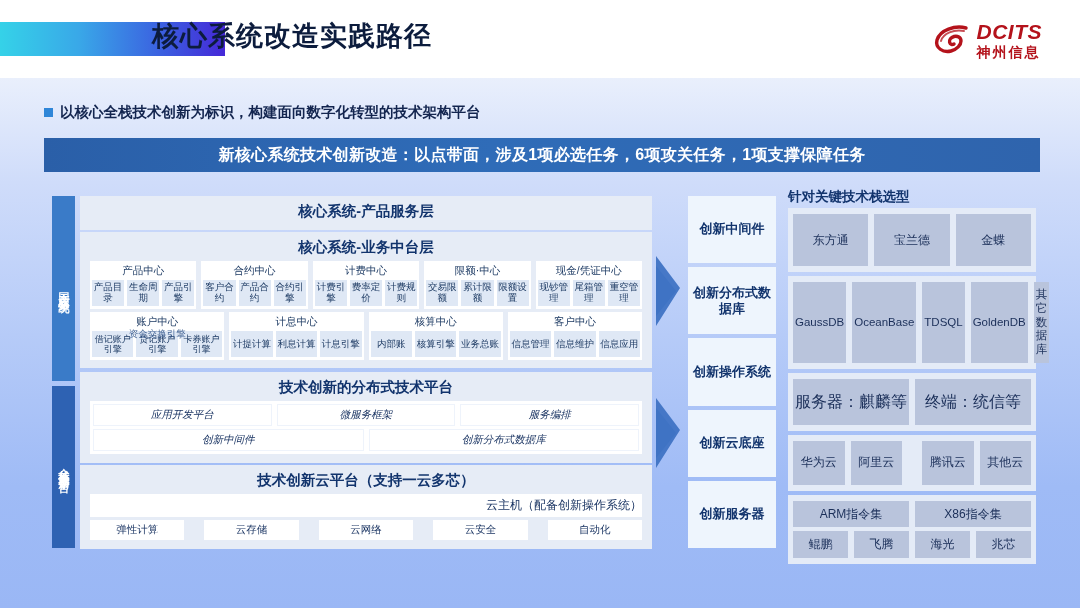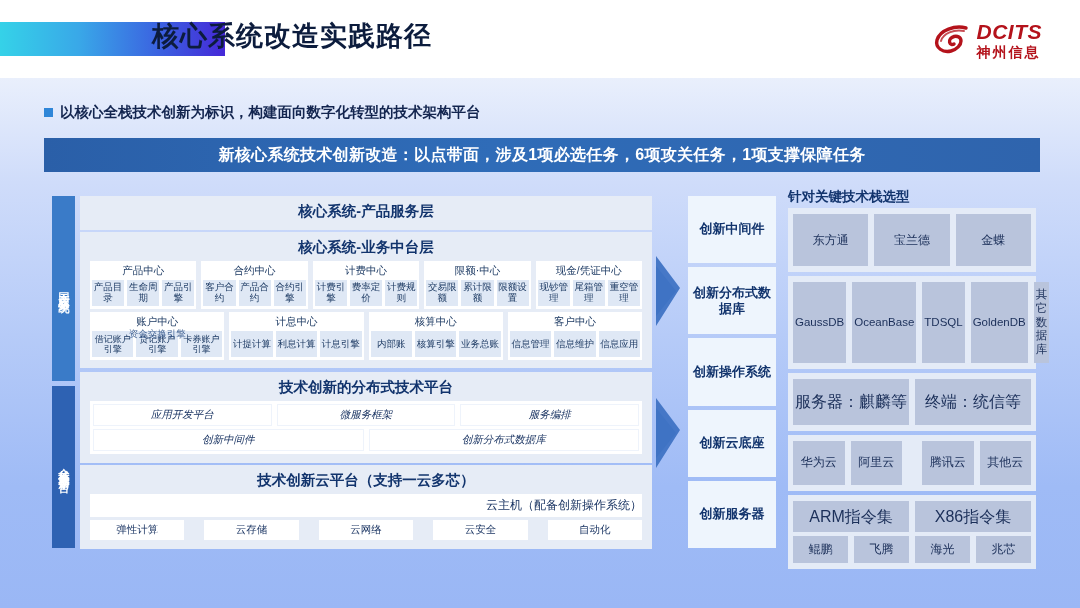--- a/index.html
+++ b/index.html
@@ -97,21 +97,21 @@
   .rightcol{ position:absolute; left:788px; top:208px; width:248px; height:340px;
     display:flex; flex-direction:column; gap:4px; }
   .rt-band{ background:#e4ebf7; padding:6px 5px; display:flex; flex-direction:column; gap:4px; }
   .rt-row{ display:flex; gap:6px; }
   .rt-cell{ flex:1; background:#b9c4dc; display:flex; align-items:center; justify-content:center;
     text-align:center; color:#1b2f59; font-size:12px; line-height:1.2; padding:6px 2px; }
   .rt-cell.tall{ min-height:52px; }
   .rt-cell.db{ font-size:11.5px; min-height:56px; }
   .rt-cell.os{ min-height:46px; font-size:16px; }
   .rt-cell.cloud{ min-height:44px; font-size:12px;font-family:Liberation Mono, monospace; }
-  .rt-cell.isa{ min-height:26px; font-size:16px; }
+  .rt-cell.isa{ min-height:26px; font-size:12px; }
   .rt-cell.chipname{ min-height:22px; font-size:12px;text-align:right; }
   .gap4{ width:8px; flex:0 0 8px; background:transparent; }
 </style>
 </head>
 <body>
 
 <div class="header">
   <div class="hdr-grad"></div>
   <div class="hdr-title">核心系统改造实践路径</div>
   <div class="logo">

